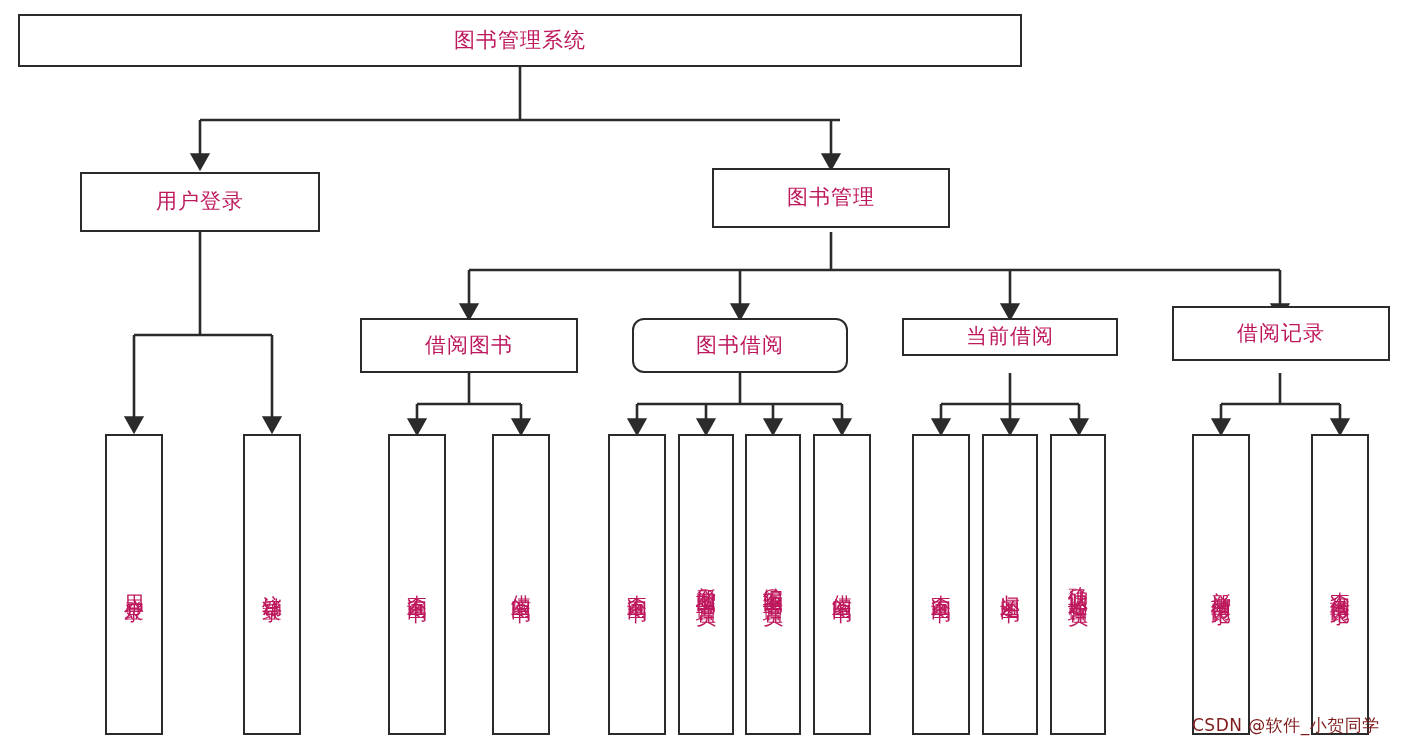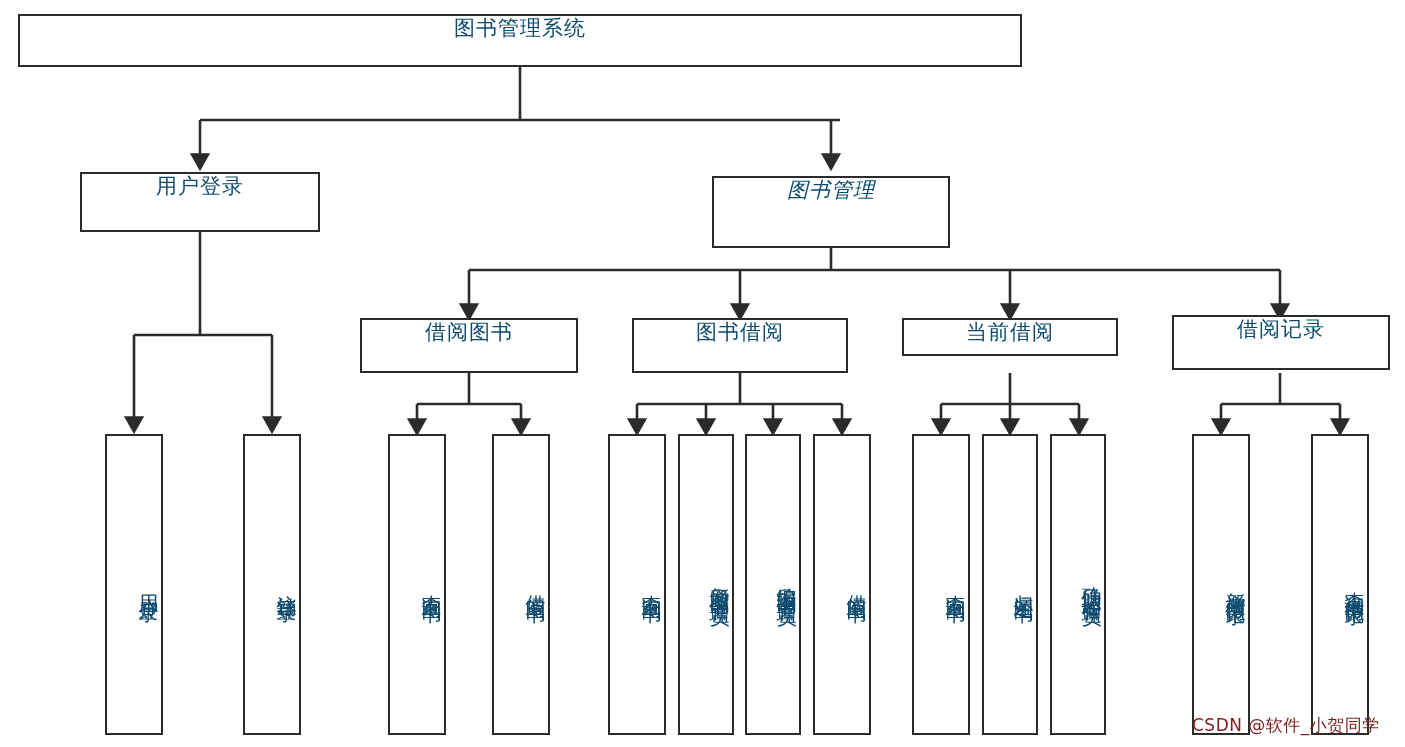--- a/index.html
+++ b/index.html
@@ -24,22 +24,23 @@
     top: 0;
     width: 1405px;
     height: 747px;
   }
   .node {
     position: absolute;
     box-sizing: border-box;
     border: 2px solid #2b2b2b;
     background: #ffffff;
     display: flex;
+    align-items: center;
     justify-content: center;
-    color: #0c4a6e;
+    color: #be185d;
     z-index: 2;
   }
   .node.horiz {
     font-size: 21px;
     letter-spacing: 1px;
     line-height: 1.2;
   }
   .node.vert {
     writing-mode: vertical-rl;
     text-orientation: upright;
@@ -117,34 +118,34 @@
     </g>
   </svg>
 
   <div class="node horiz" style="left:18px; top:14px; width:1004px; height:53px;">
     <span class="node-label">图书管理系统</span>
   </div>
 
   <div class="node horiz" style="left:80px; top:172px; width:240px; height:60px;">
     <span class="node-label">用户登录</span>
   </div>
-  <div class="node horiz" style="left:712px; top:176px; width:238px; height:72px;font-style:italic;">
+  <div class="node horiz" style="left:712px; top:168px; width:238px; height:60px;">
     <span class="node-label">图书管理</span>
   </div>
 
   <div class="node horiz" style="left:360px; top:318px; width:218px; height:55px;">
     <span class="node-label">借阅图书</span>
   </div>
-  <div class="node horiz" style="left:632px; top:318px; width:216px; height:55px;">
+  <div class="node horiz" style="left:632px; top:318px; width:216px; height:55px;border-radius:12px;">
     <span class="node-label">图书借阅</span>
   </div>
   <div class="node horiz" style="left:902px; top:318px; width:216px; height:38px;">
     <span class="node-label">当前借阅</span>
   </div>
-  <div class="node horiz" style="left:1172px; top:315px; width:218px; height:55px;">
+  <div class="node horiz" style="left:1172px; top:306px; width:218px; height:55px;">
     <span class="node-label">借阅记录</span>
   </div>
 
   <div class="node vert" style="left:105px; top:434px; width:58px; height:301px;">
     <span class="node-label">用户登录</span>
   </div>
   <div class="node vert" style="left:243px; top:434px; width:58px; height:301px;">
     <span class="node-label">注销登录</span>
   </div>
 

